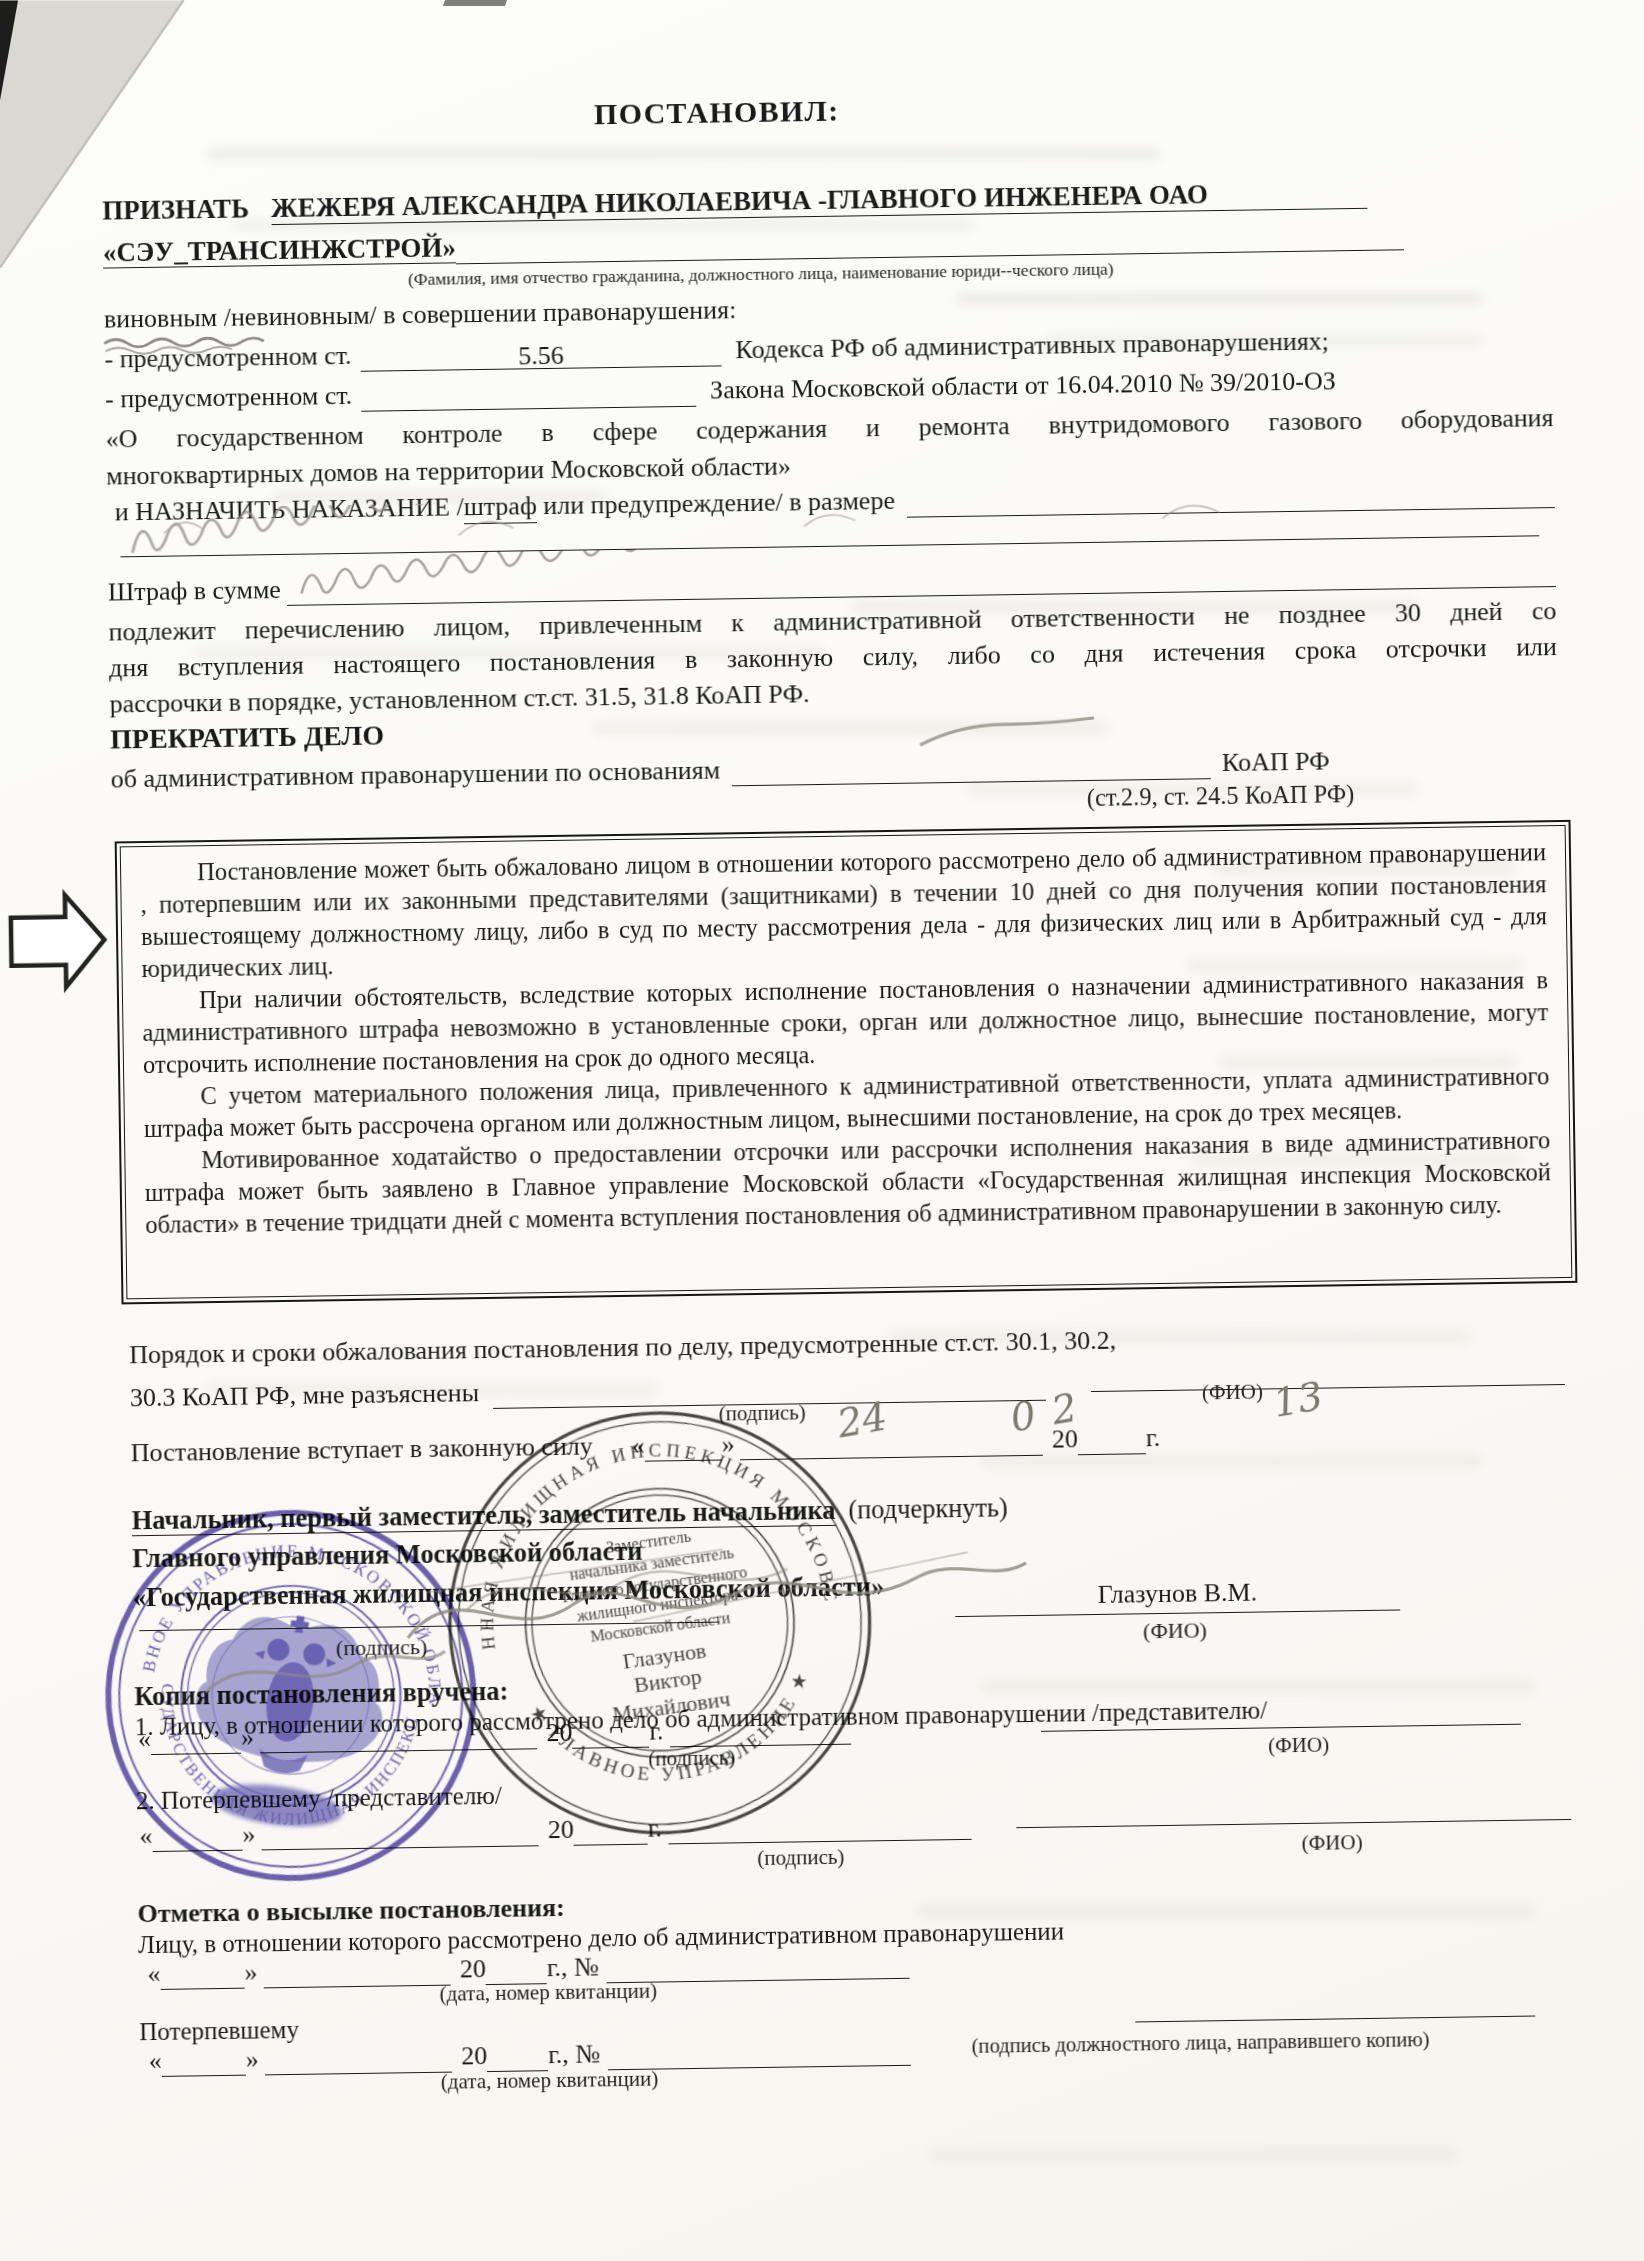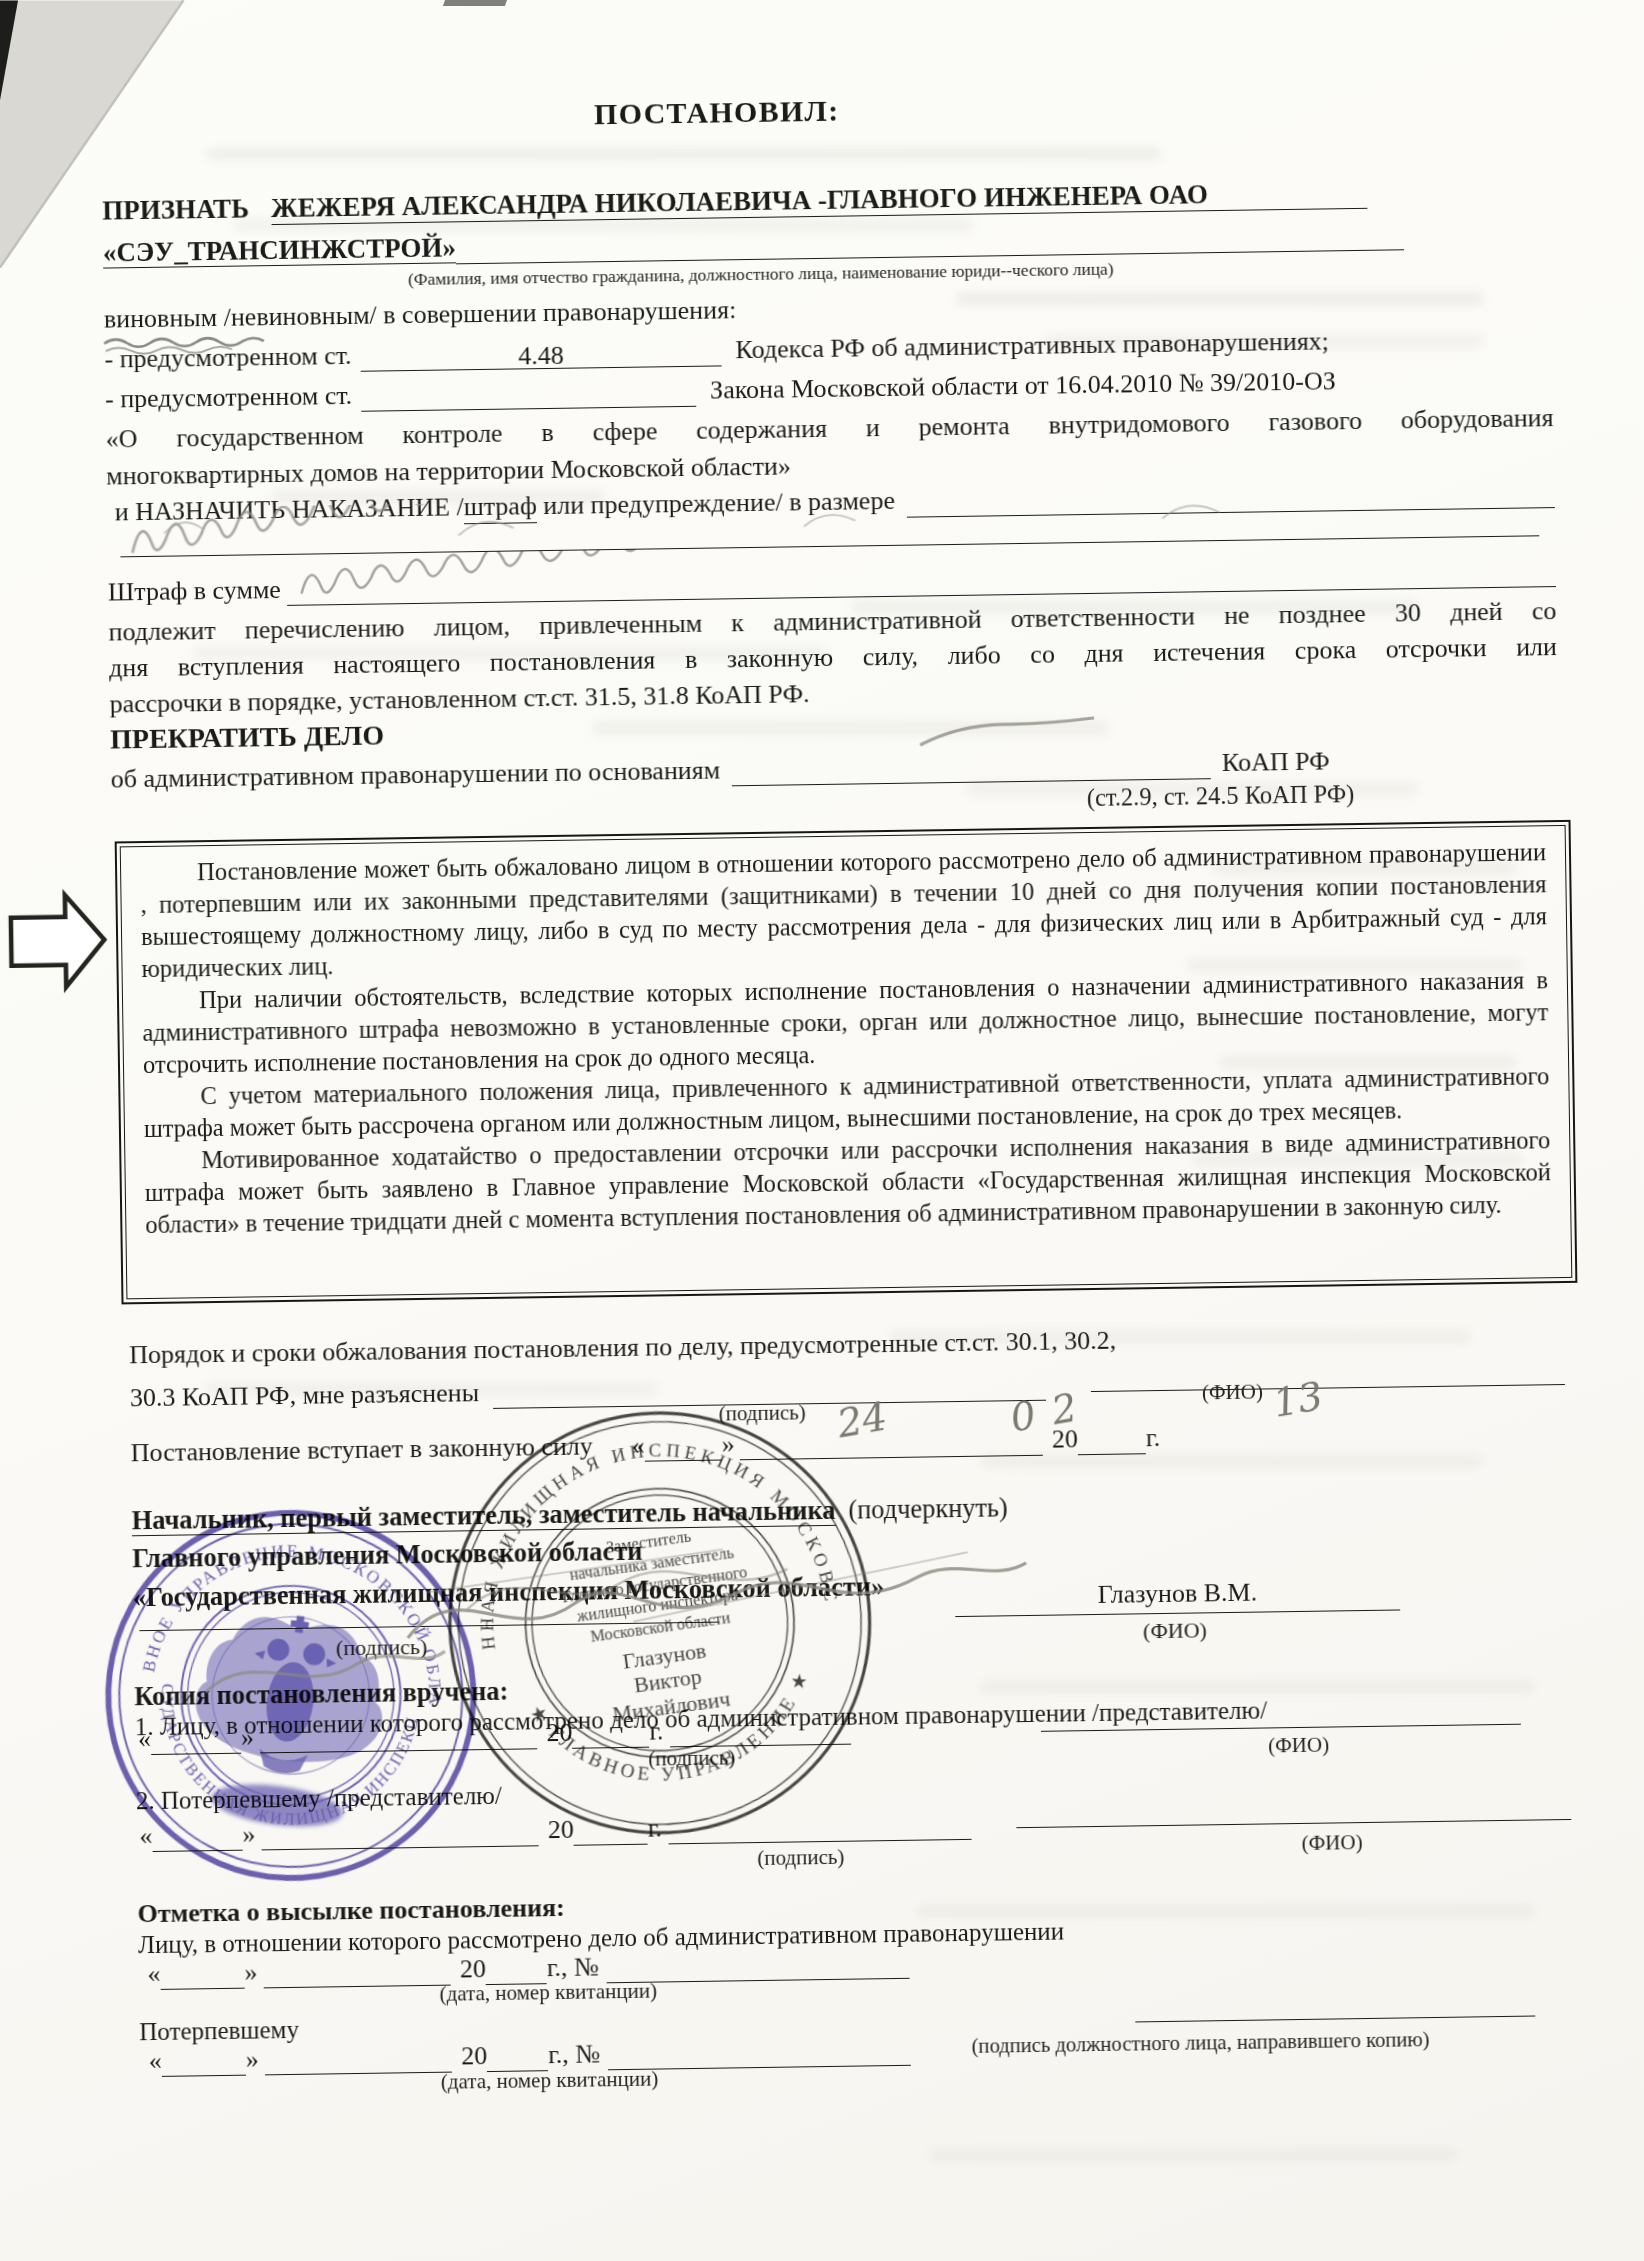--- a/index.html
+++ b/index.html
@@ -71,21 +71,21 @@
     </div>
     <div class="cap" style="left:322px;top:262px;width:903px;font-size:17.4px;">(Фамилия, имя отчество гражданина, должностного лица, наименование юриди--ческого лица)</div>
 
     <div class="t" style="left:116px;top:293px;">виновным /невиновным/ в совершении правонарушения:</div>
     <svg style="position:absolute;left:114px;top:324px;" width="193" height="23" viewBox="0 0 300 36">
       <path d="M2 14 q18 -12 36 0 q18 12 36 0 q18 -12 36 0 q18 12 36 0 q18 -12 36 0 q18 12 36 0 q18 -10 34 0" fill="none" stroke="#6f6d66" stroke-width="4" opacity=".8"></path>
       <path d="M4 26 q20 -10 40 0 q20 10 40 0 q20 -10 40 0 q20 10 40 0 q20 -8 38 0" fill="none" stroke="#6f6d66" stroke-width="3" opacity=".6"></path>
     </svg>
 
     <div class="t" style="left:116px;top:333px;">
-      <span>- предусмотренном ст.</span><span class="bl blc" style="width:361px;margin-left:9px;"><span>4.48</span></span><span style="margin-left:14px;">Кодекса РФ об административных правонарушениях;</span>
+      <span>- предусмотренном ст.</span><span class="bl blc" style="width:361px;margin-left:9px;"><span>5.56</span></span><span style="margin-left:14px;">Кодекса РФ об административных правонарушениях;</span>
     </div>
 
     <div class="t" style="left:116px;top:373px;">
       <span>- предусмотренном ст.</span><span class="bl" style="width:335px;margin-left:9px;"></span><span style="margin-left:14px;">Закона Московской области от 16.04.2010 № 39/2010-ОЗ</span>
     </div>
 
     <div class="t just" style="left:116px;top:413px;width:1448px;">«О государственном контроле в сфере содержания и ремонта внутридомового газового оборудования</div>
     <div class="t" style="left:116px;top:450px;">многоквартирных домов на территории Московской области»</div>
 
     <div class="t flexline" style="left:124px;top:486px;width:1440px;">

